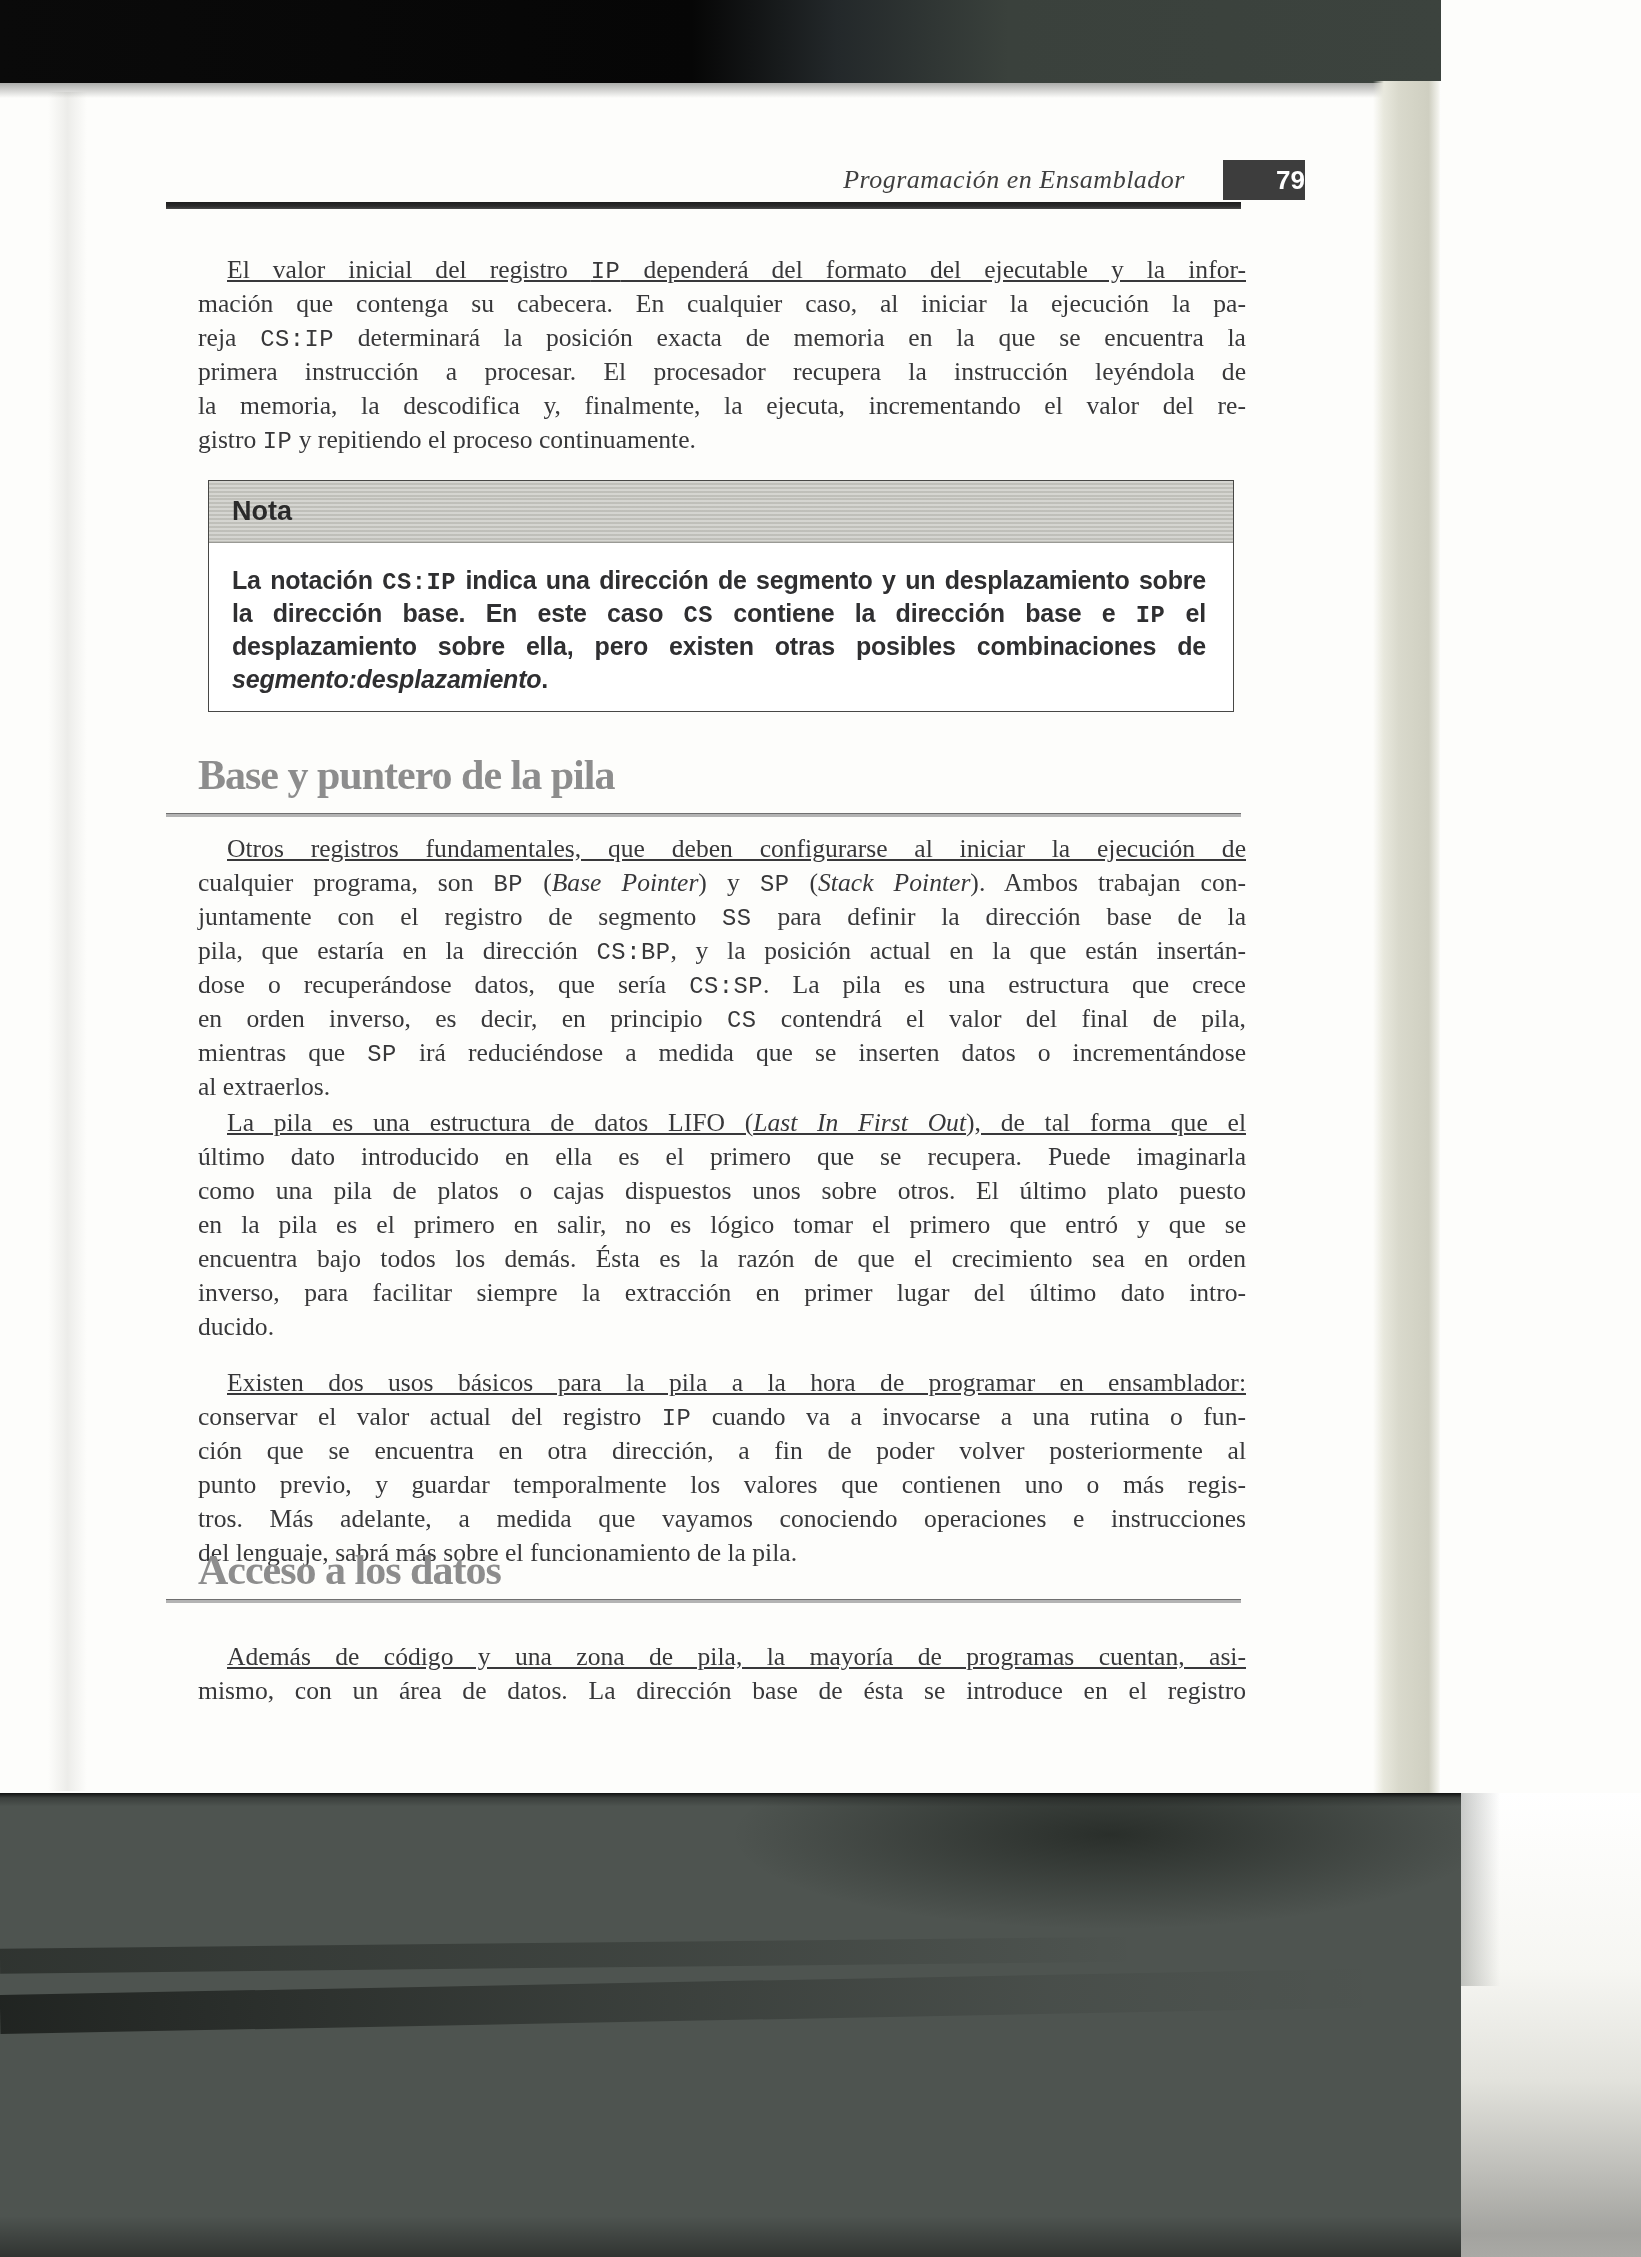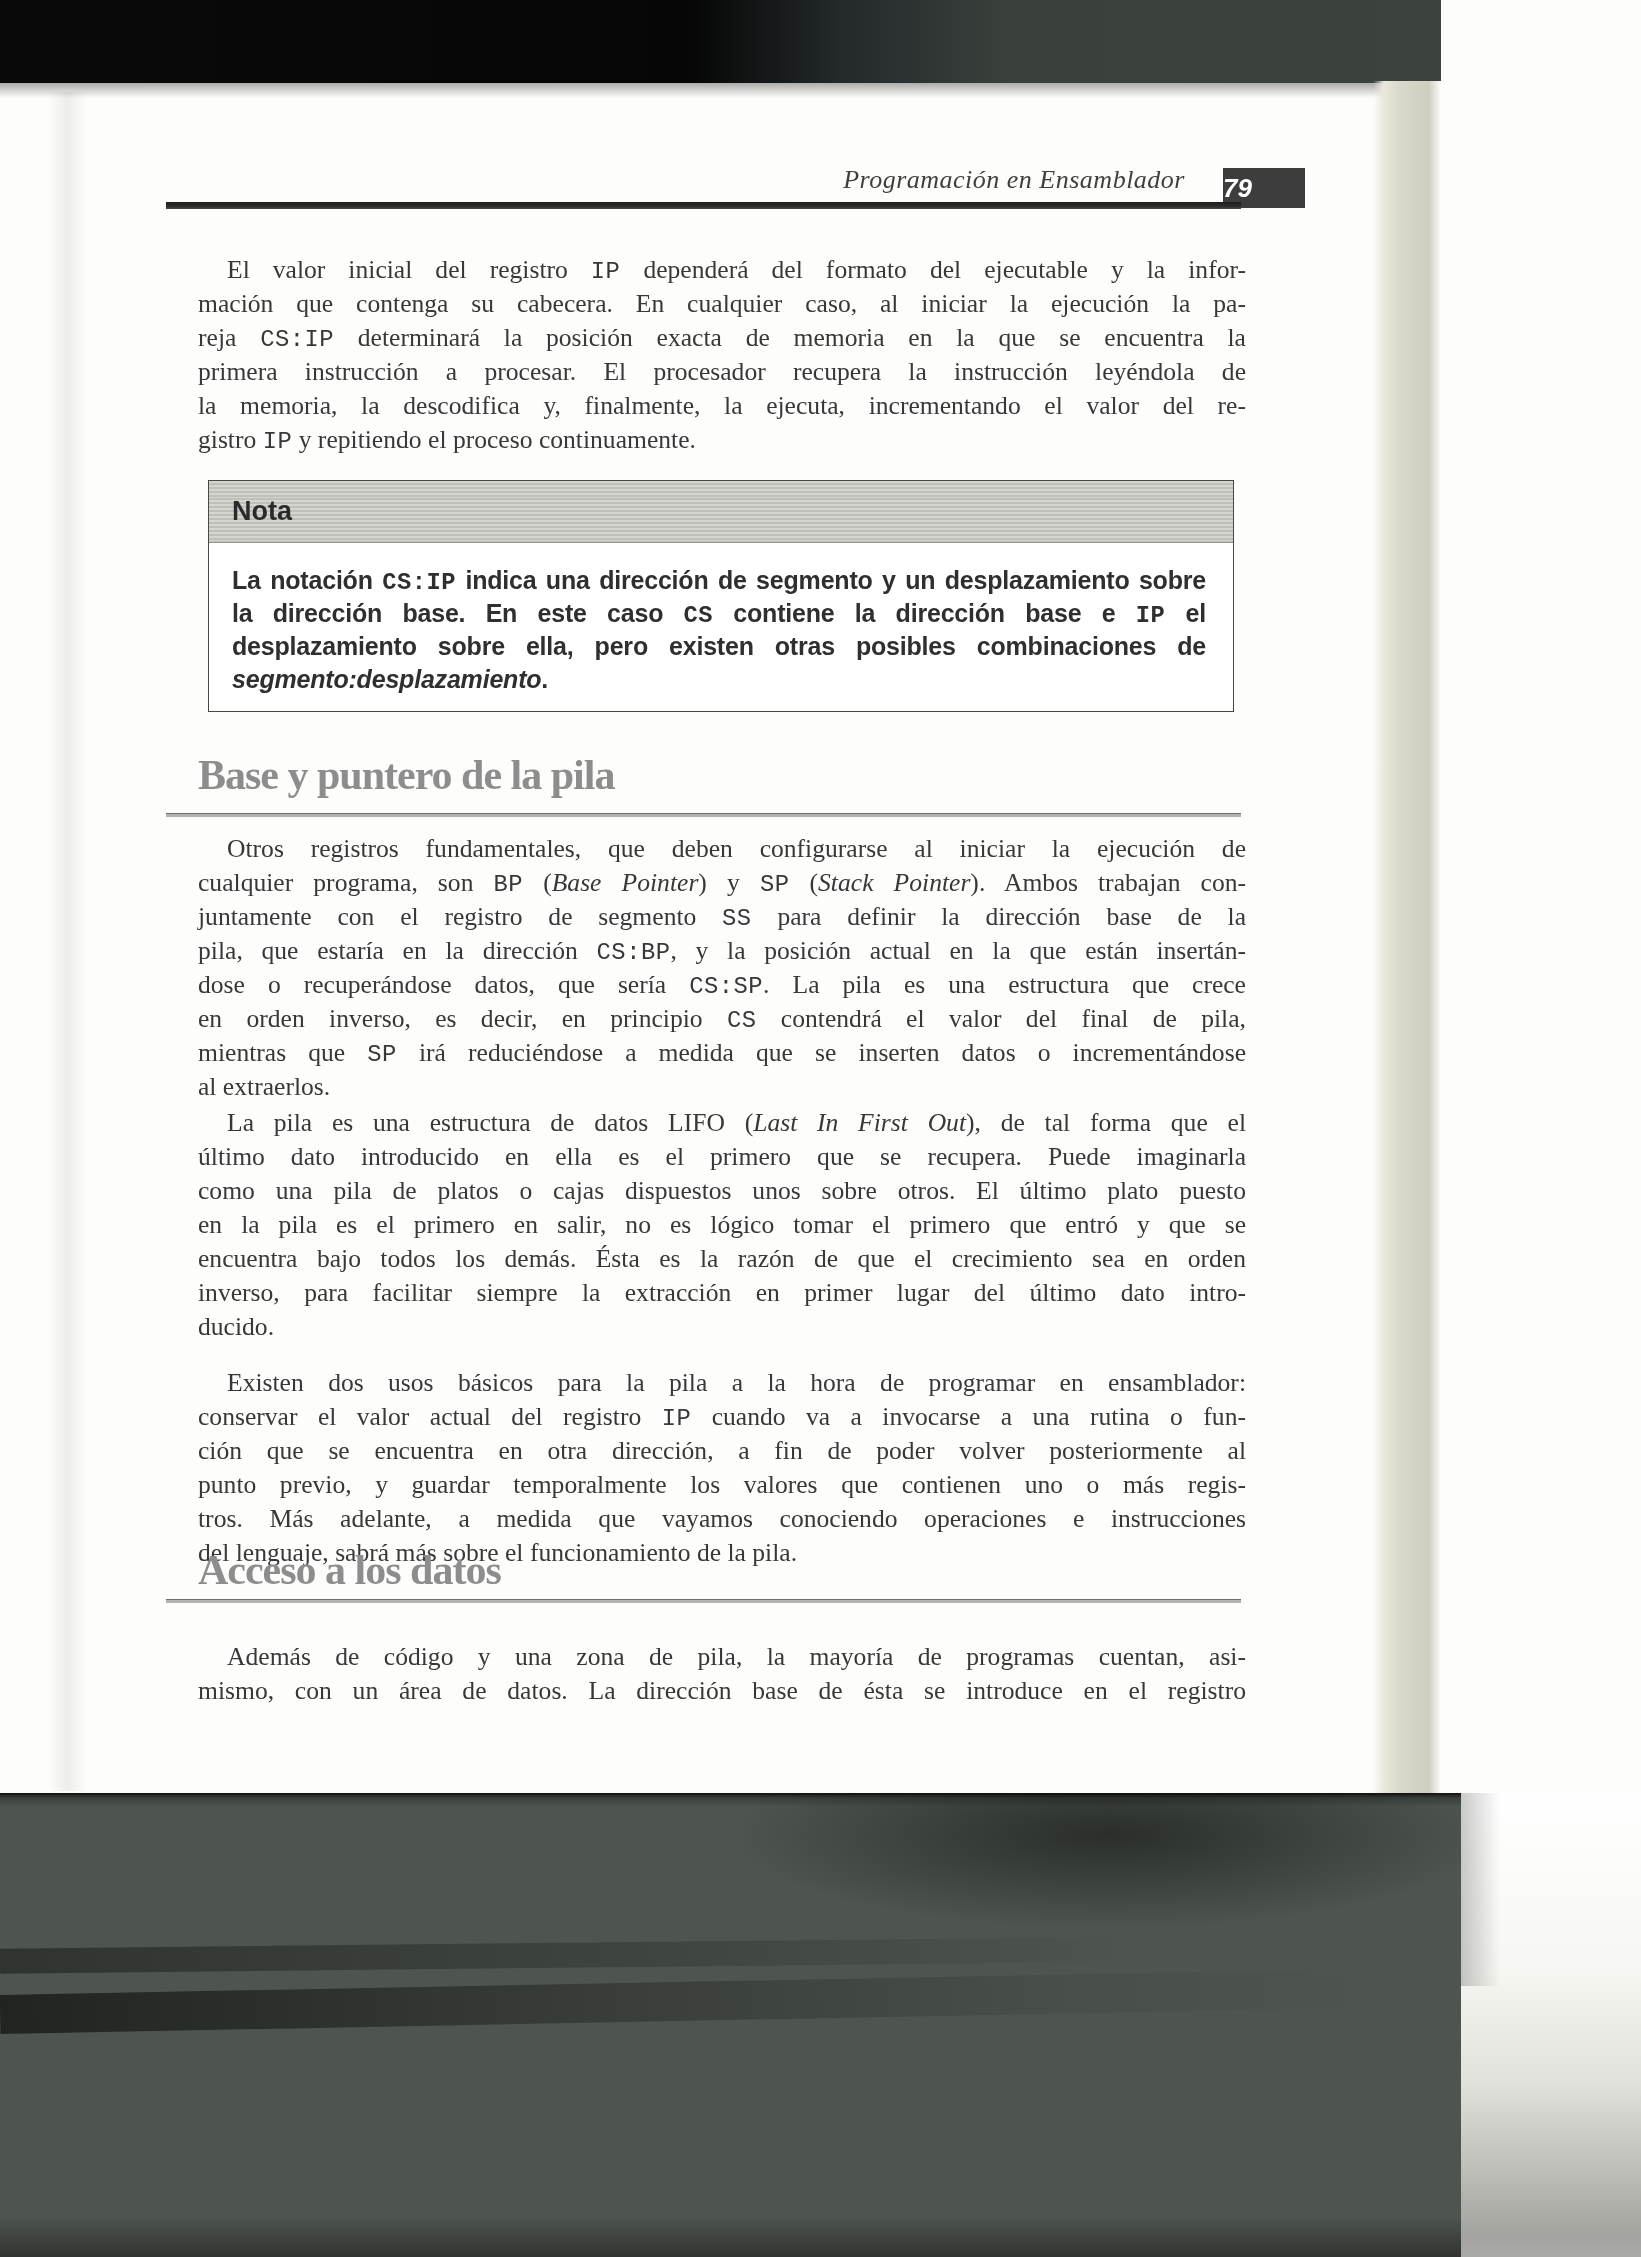--- a/index.html
+++ b/index.html
@@ -28,33 +28,33 @@
   .scan-streak-2{position:absolute;left:0;top:1981px;width:1461px;height:39px;transform:rotate(-1.1deg);
     background:linear-gradient(90deg,rgba(5,7,5,.62),rgba(5,7,5,.30) 40%,rgba(5,7,5,.08) 72%,rgba(5,7,5,0) 95%);}
   .scan-bottom-right{position:absolute;left:1461px;top:1793px;width:181px;height:464px;
     background:linear-gradient(180deg,#ffffff 0%,#f6f6f2 38%,#e2e2dc 62%,#bdbdb8 82%,#a3a39f 95%,#a9a9a5 100%);}
   .scan-bottom-right::before{content:"";position:absolute;left:0;top:0;width:39px;height:193px;
     background:linear-gradient(90deg,rgba(60,66,60,.28),rgba(60,66,60,0));}
 
   
   .header-title{position:absolute;right:456px;top:165px;font-style:italic;font-size:26px;
     letter-spacing:0.5px;color:#3f3f3f;white-space:nowrap;}
-  .page-badge{position:absolute;left:1223px;top:168px;width:82px;height:40px;
+  .page-badge{position:absolute;left:1223px;top:160px;width:82px;height:40px;
     background:var(--badge_bg,#3d3d3d);color:var(--badge_text,#fff);
     font-family:"Liberation Sans",sans-serif;font-weight:bold;font-size:26px;
-    text-align:left;line-height:40px;font-style:italic;}
+    text-align:right;line-height:40px;}
   .header-rule{position:absolute;left:166px;top:202px;width:1075px;height:6.8px;
     background:linear-gradient(180deg,#1d1d1d,var(--rule_dark,#2b2b2b) 60%,#4a4a4a);}
 
   
   .para{position:absolute;left:198px;width:1048px;font-size:25.6px;}
   .tline{height:34px;line-height:34px;text-align:justify;text-align-last:justify;
          -moz-text-align-last:justify;white-space:normal;}
   .tline.last{text-align-last:left;-moz-text-align-last:left;}
-  .tline.indent{text-indent:29px;}
+  .tline.indent{text-indent:29px;text-decoration:underline;}
   .mono{font-family:"Liberation Mono",monospace;font-size:.93em;letter-spacing:0.5px;}
   .italic{font-style:italic;}
   #p1{top:253px;} #p2{top:832px;} #p3{top:1106px;} #p4{top:1347px;margin-top:19px;} #p5{top:1628px;margin-top:12px;}
 
   
   .note-box{position:absolute;left:208px;top:480px;width:1026px;height:232px;
     border:1.9px solid #474745;background:#ffffff;box-sizing:border-box;}
   .note-header{height:62px;background:
       repeating-linear-gradient(180deg,rgba(255,255,255,.25) 0 1.9px,rgba(0,0,0,.04) 1.9px 3.9px),
       var(--note_header_bg,#c7c7c1);

